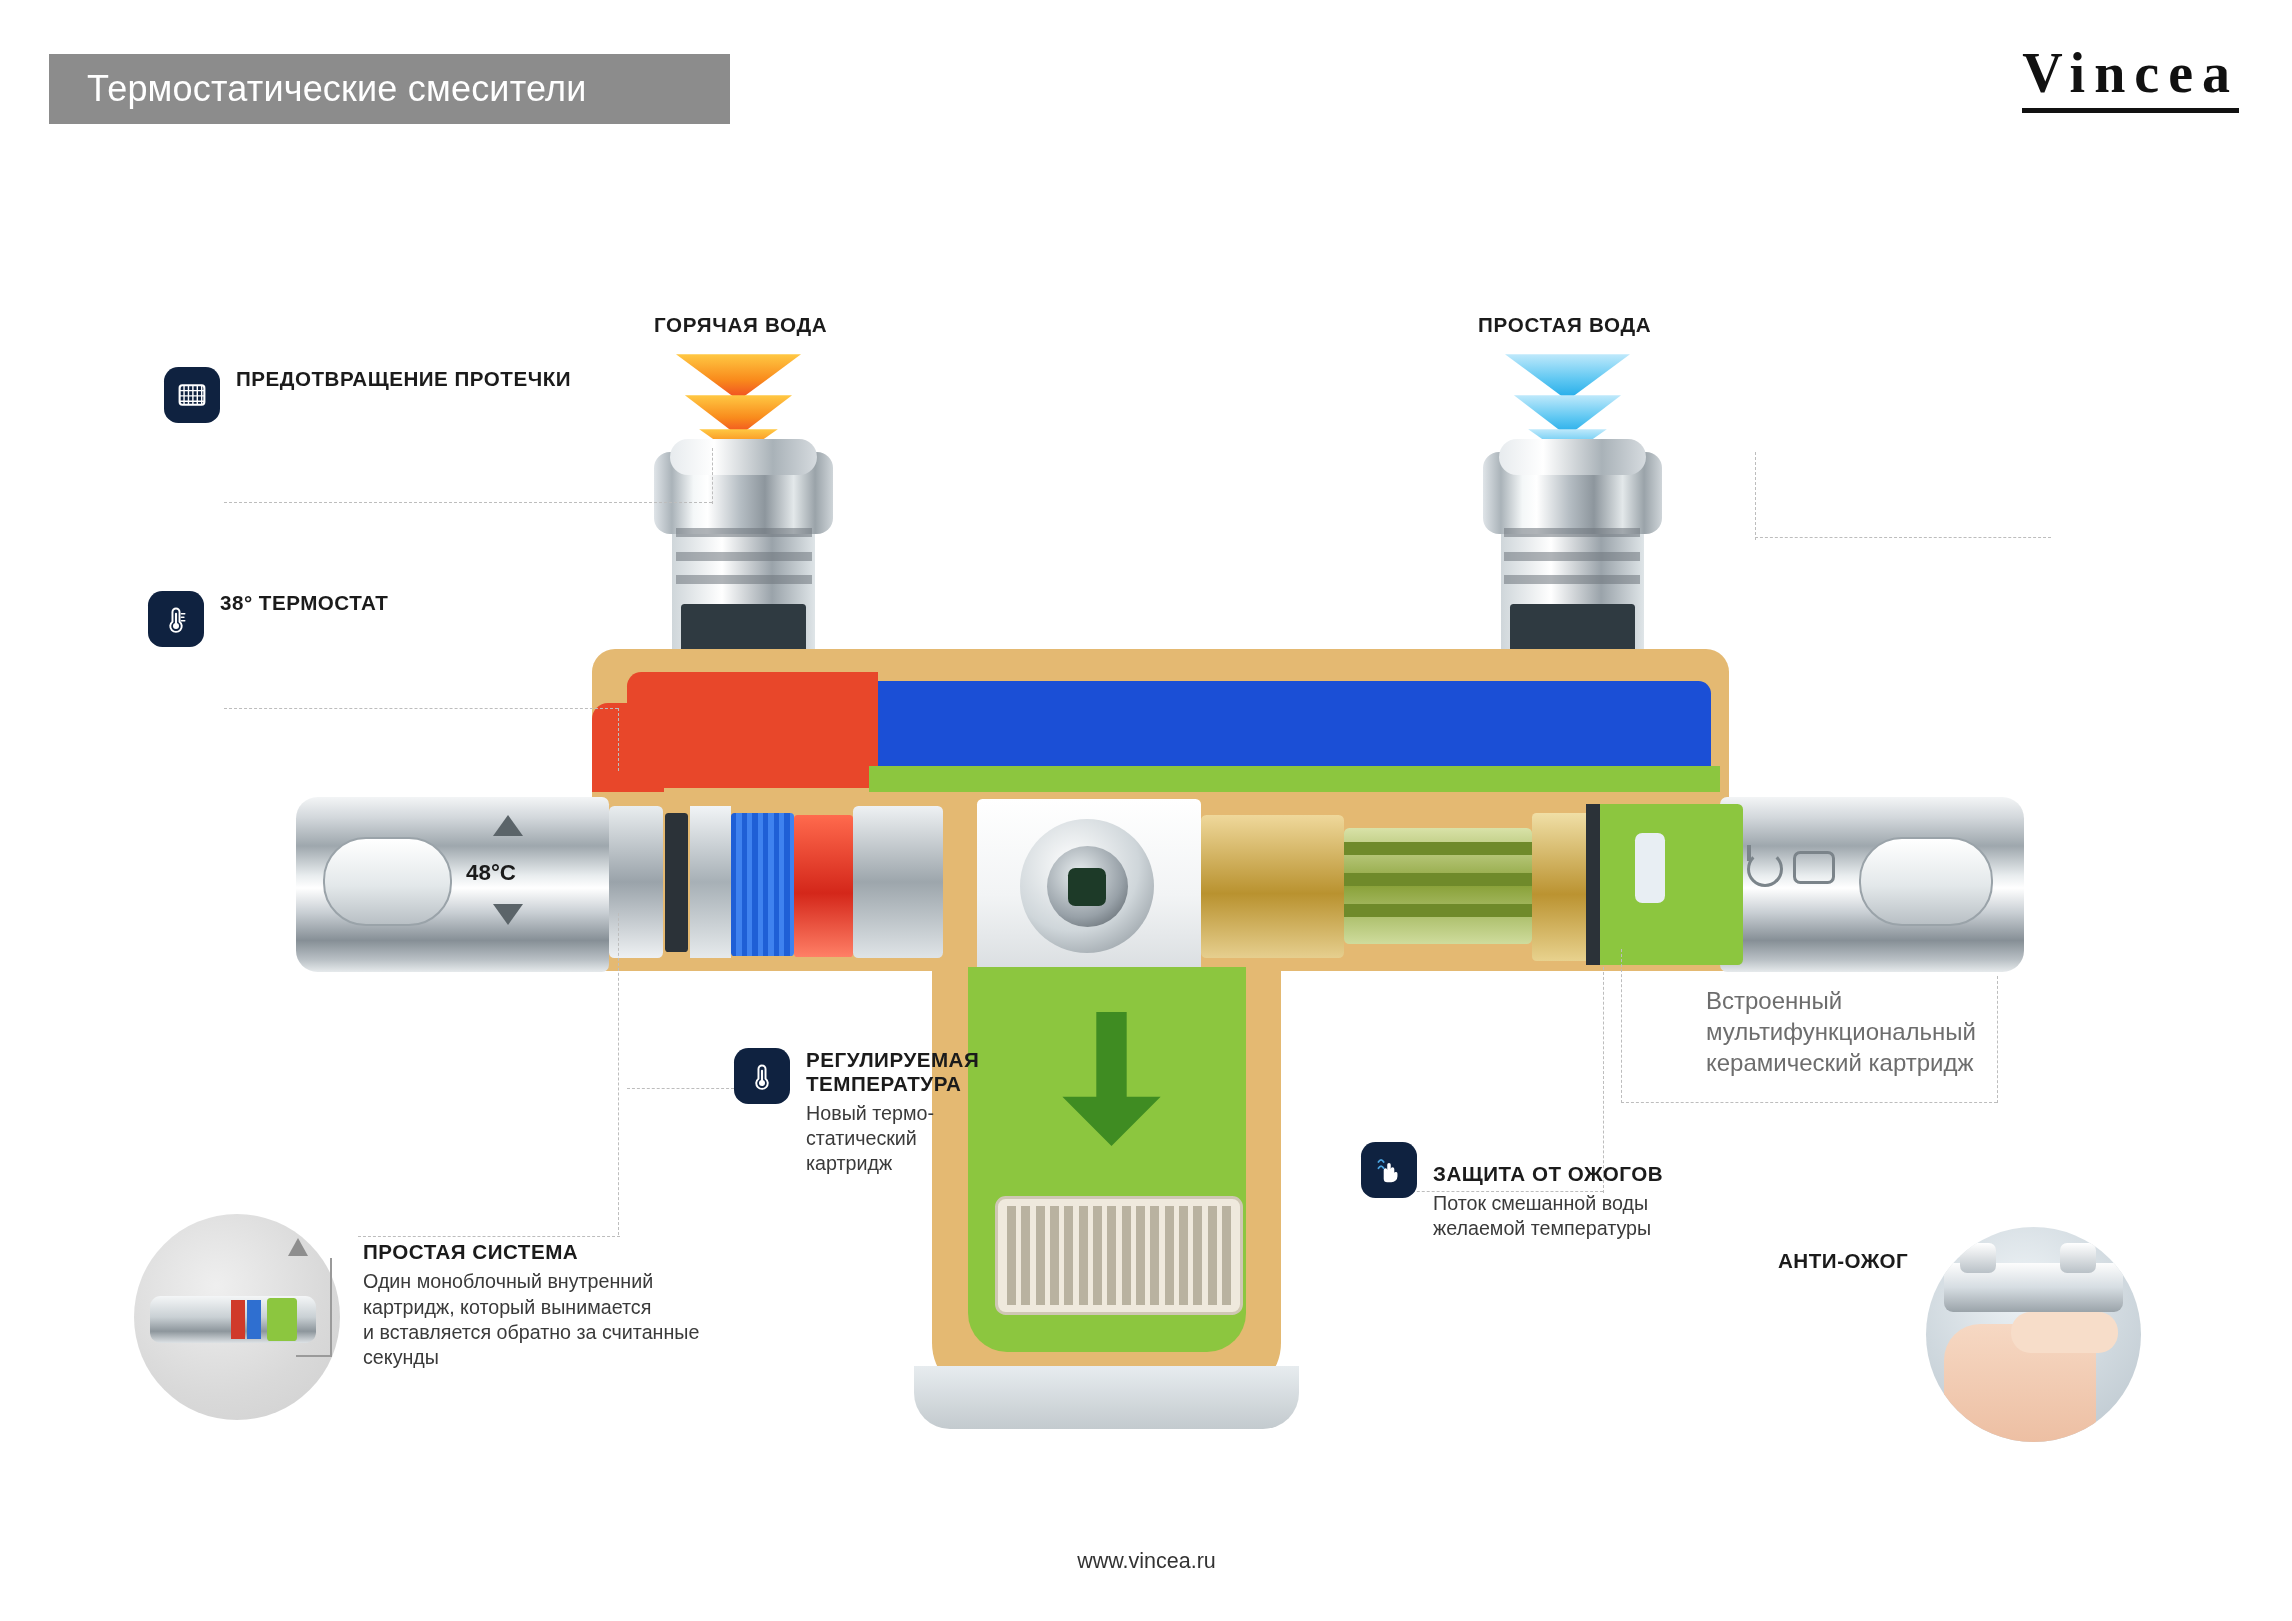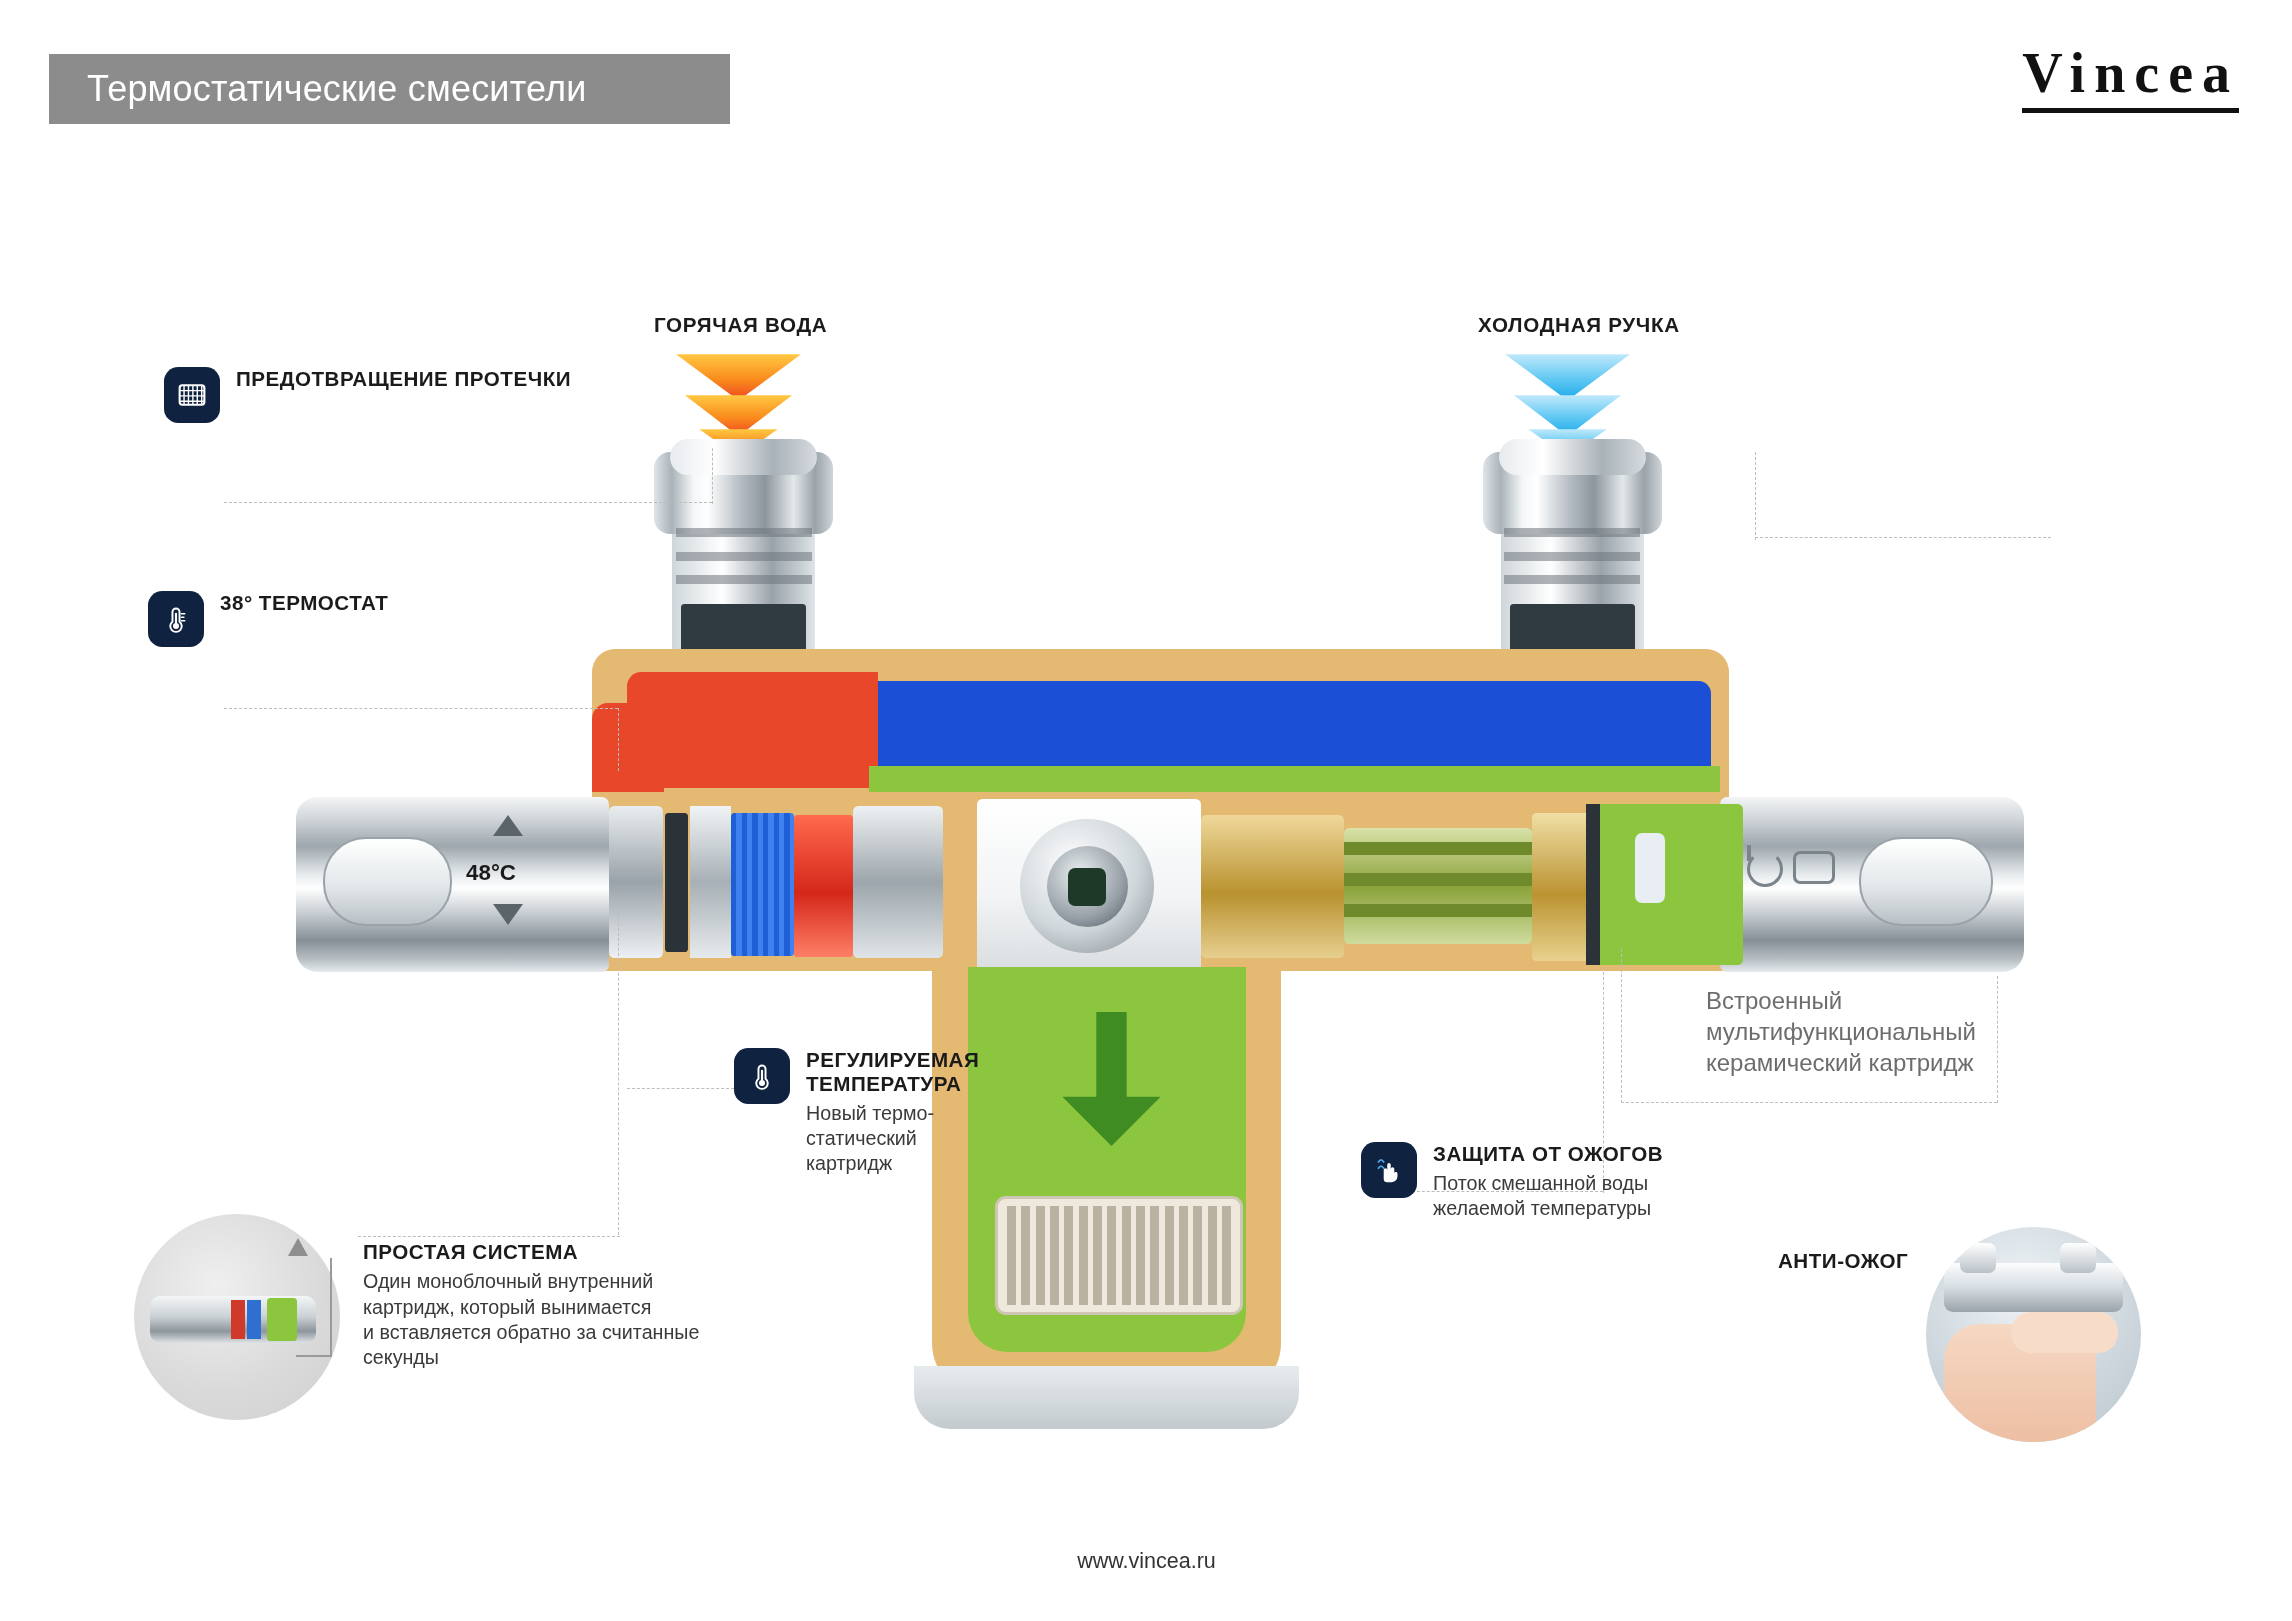--- a/index.html
+++ b/index.html
@@ -104,21 +104,21 @@
   <div class="header-bar">
     <span class="title">Термостатические смесители</span>
   </div>
 
   <div class="brand">
     <div class="brand-name">Vincea</div>
     <div class="brand-rule"></div>
   </div>
 
   <div class="waterlabel" style="left:654px;top:313px;">ГОРЯЧАЯ ВОДА</div>
-  <div class="waterlabel" style="left:1478px;top:313px;">ХОЛОДНАЯ РУЧКА</div>
+  <div class="waterlabel" style="left:1478px;top:313px;">ПРОСТАЯ ВОДА</div>
 
   <div class="arrow-hot">
     <svg width="125" height="103" viewBox="0 0 140 115">
       <defs>
         <linearGradient id="hotg" x1="0" y1="0" x2="0" y2="1">
           <stop offset="0%" stop-color="#ffc843"></stop>
           <stop offset="55%" stop-color="#f98b1c"></stop>
           <stop offset="100%" stop-color="#ef4523"></stop>
         </linearGradient>
       </defs>
@@ -304,21 +304,21 @@
   </div>
 
   <div class="feature" style="left:1361px;top:1142px;">
     <div class="ficon">
       <svg width="30" height="30" viewBox="0 0 34 34" fill="none">
         <path d="M11 30 V17 a2 2 0 0 1 4 0 v-6 a2 2 0 0 1 4 0 v5 a2 2 0 0 1 4 0 v4 a2 2 0 0 1 3.6 1.2 V24
                  a7 7 0 0 1 -7 7 H15 a4 4 0 0 1 -4 -4z" fill="#ffffff"></path>
         <path d="M5 8 q3 -5 6 0 M5 15 q3 -5 6 0" stroke="#4aa3df" stroke-width="2" stroke-linecap="round"></path>
       </svg>
     </div>
-    <div class="ftext" style="max-width:358px;">
+    <div class="ftext" style="max-width:358px;margin-top:20px;">
       <div class="cap">ЗАЩИТА ОТ ОЖОГОВ</div>
       <div class="body" style="white-space:pre-line;">Поток смешанной воды
 желаемой температуры</div>
     </div>
   </div>
 
   <div class="muted" style="position:absolute;left:1706px;top:985px;max-width:340px;white-space:pre-line;">Встроенный
 мультифункциональный
 керамический картридж</div>
 

